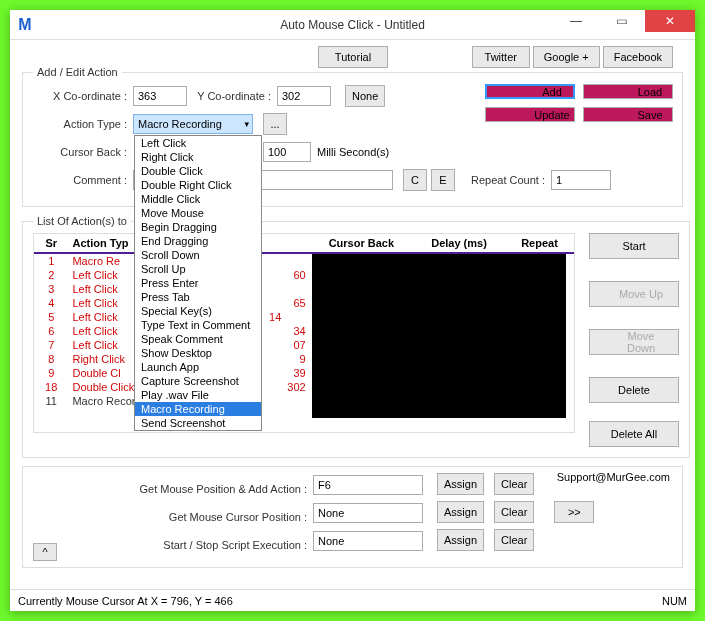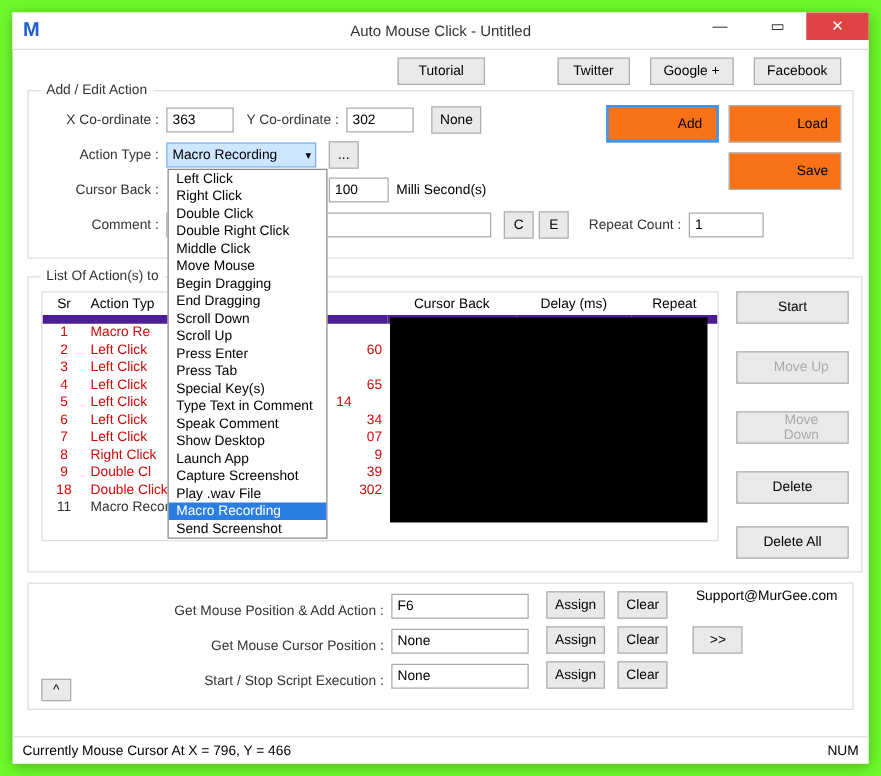--- a/index.html
+++ b/index.html
@@ -13,35 +13,35 @@
   .winbtn.close { background: #e04343; color: #fff; width: 50px; }
   .client { position: relative; padding: 8px 12px 0 12px; }
   fieldset { border: 1px solid #ddd; margin: 0 0 8px 0; padding: 6px 10px 10px 10px; position: relative; }
   legend { font-size: 11px; padding: 0 4px; color: #333; }
   .row { display: flex; align-items: center; margin-bottom: 4px; min-height: 24px; }
   .lbl { text-align: right; padding-right: 6px; color: #333; }
   input.tx { height: 20px; border: 1px solid #aaa; padding: 0 4px; background:#fff; }
   .btn { height: 22px; border: 1px solid #adadad; background: #e9e9e9; padding: 0 10px; min-width: 70px; text-align: center; cursor: default; }
   .btn.small { min-width: 40px; padding: 0 6px; }
   .btn.tiny { min-width: 24px; padding: 0 4px; }
-  .bigbtn { width: 90px; height: 30px; border: 1px solid #adadad; background: #f97316; display: flex; align-items: center; justify-content: center; cursor: default; padding-left: 44px; }
+  .bigbtn { width: 90px; height: 15px; border: 1px solid #adadad; background: #be185d; display: flex; align-items: center; justify-content: center; cursor: default; padding-left: 44px; }
   .bigbtn.accent { border: 2px solid #3399ff; }
   .rightcol { position: absolute; right: 22px; top: 44px; width: 190px; }
   .rightcol .pair { display: flex; gap: 8px; margin-bottom: 8px; justify-content: flex-end; }
-  .toplinks { position: absolute; right: 22px; top: 6px; display: flex; gap: 16px; }
+  .toplinks { position: absolute; right: 22px; top: 6px; display: flex; gap: 3px; }
   .toplinks .btn { min-width: 58px; }
   .select-box { position: relative; width: 120px; height: 20px; border: 1px solid #7eb4ea; background: #cde6ff; display: flex; align-items: center; padding: 0 4px; }
   .select-box .arrow { position: absolute; right: 3px; font-size: 9px; }
   .dropdown { position: absolute; left: 0; top: 20px; width: 128px; background: #fff; border: 1px solid #888; z-index: 20; }
   .dropdown .opt { padding: 1px 6px; white-space: nowrap; }
   .dropdown .opt.sel { background: #2a7de1; color: #fff; }
   .actions-list { display: flex; }
   .list-area { flex: 1; border: 1px solid #ddd; position: relative; height: 200px; overflow: hidden; }
   table.tbl { border-collapse: collapse; width: 540px; }
-  table.tbl th { text-align: center; font-weight: normal; padding: 3px 4px; border-bottom: 7px solid #4c1d95; }
+  table.tbl th { text-align: center; font-weight: bold; padding: 3px 4px; border-bottom: 2px solid #4c1d95; }
   table.tbl td { padding: 1px 4px; color: #d20808; }
   table.tbl tr.plain td { color: #333; }
   .blackbox { position: absolute; left: 278px; top: 20px; width: 254px; height: 164px; background: #000; z-index: 5; }
   .sidebtns { width: 104px; display: flex; flex-direction: column; gap: 8px; align-items: flex-end; padding-left: 14px; }
   .sidebtns .btn { width: 90px; height: 26px; }
   .sidebtns .btn.dis { color: #aaa; padding-left: 24px; }
   .shortcut-row { display: flex; align-items: flex-end; margin-bottom: 6px; }
   .shortcut-row .lbl { width: 280px; }
   .footerbar { position: absolute; bottom: 0; left: 0; right: 0; height: 22px; border-top: 1px solid #ddd; display: flex; align-items: center; padding: 0 8px; font-size: 11px; justify-content: space-between; }
   .caret-btn { width: 24px; height: 18px; border: 1px solid #adadad; background: #e9e9e9; display:flex;align-items:center;justify-content:center; }
@@ -70,20 +70,21 @@
     <div style="position:absolute; left:308px; top:6px;">
       <button class="btn">Tutorial</button>
     </div>
 
     <div class="rightcol">
       <div class="pair">
         <div class="bigbtn accent">Add</div>
         <div class="bigbtn">Load</div>
       </div>
       <div class="pair">
+        <div class="bigbtn">Update</div>
         <div class="bigbtn">Save</div>
       </div>
     </div>
 
     <fieldset style="margin-top:18px;">
       <legend>Add / Edit Action</legend>
 
       <div class="row">
         <span class="lbl" style="width:100px">X Co-ordinate :</span>
         <input class="tx" style="width: 54px;" value="363">

